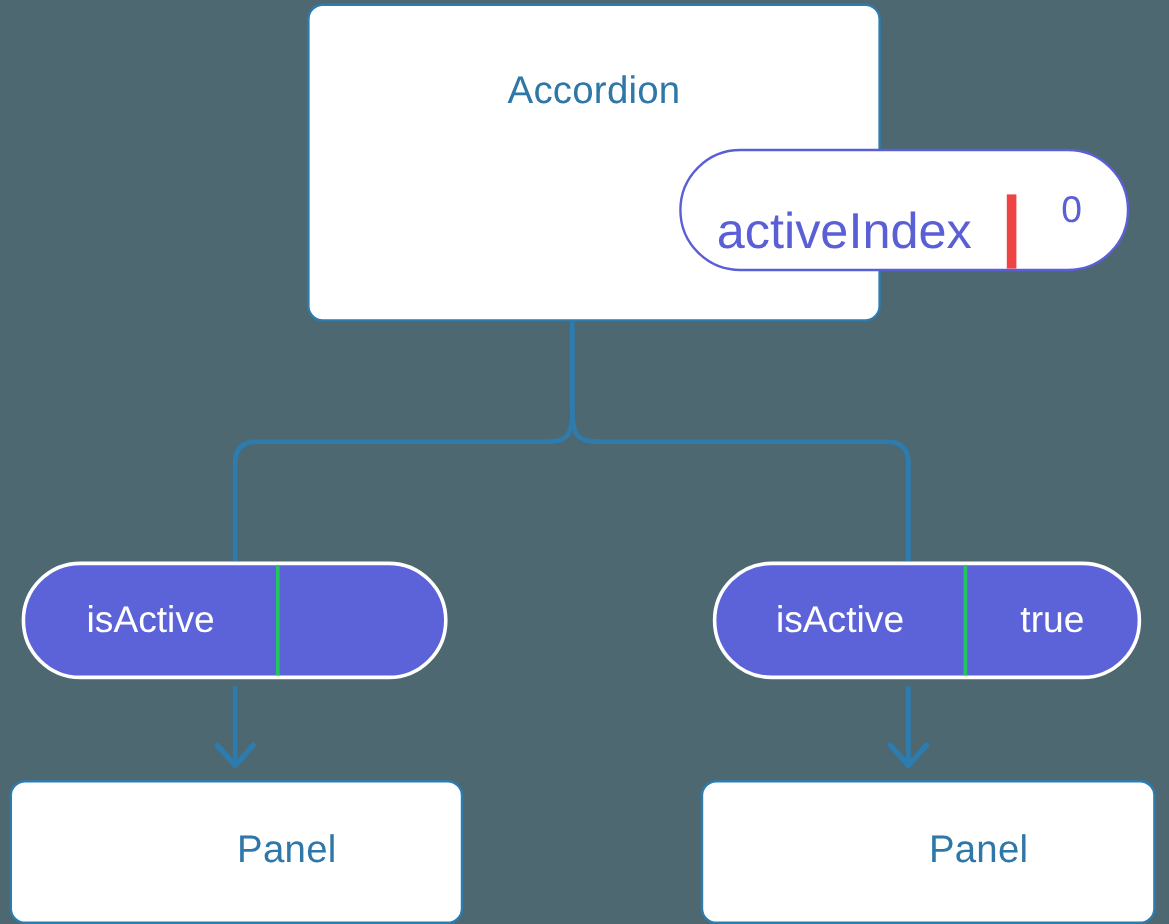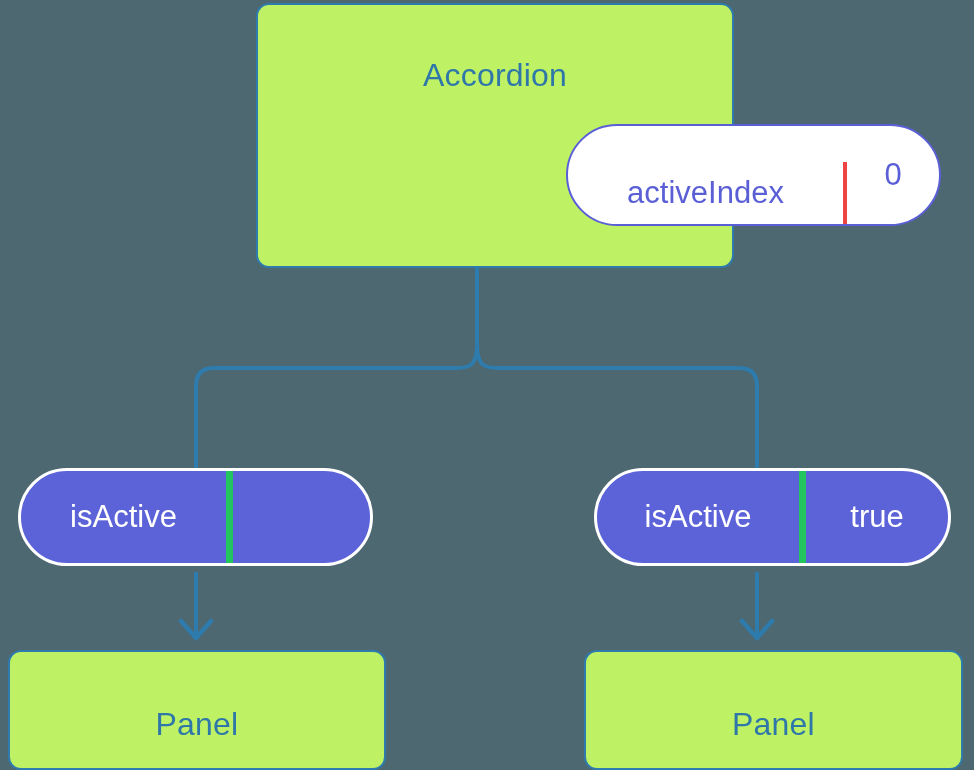--- a/index.html
+++ b/index.html
@@ -23,21 +23,21 @@
     left: 0; top: 0;
     width: 974px;
     height: 770px;
     pointer-events: none;
   }
 
   
   .card {
     position: absolute;
     box-sizing: border-box;
-    background: #bef264;
+    background: #ffffff;
     border: 2px solid #2e7bad;
     border-radius: 13px;
   }
 
   #accordion-card {
     left: 256px;
     top: 3px;
     width: 478px;
     height: 265px;
   }
@@ -81,41 +81,41 @@
     left: 308px;
     top: 119px;
     width: 375px;
     height: 102px;
     border: 2px solid #5b5fd6;
     background: #ffffff;
   }
   .pill-outline .pill-key {
     width: 279px;
     color: #5b5fd6;
-    font-size: 31px;
-    border-right: 4px solid #ef4444;
+    font-size: 42px;
+    border-right: 8px solid #ef4444;
     margin-top: 36px;
   }
   .pill-outline .pill-val {
     flex: 1;
     color: #5b5fd6;
     font-size: 31px;
   }
 
   
   .pill-filled {
     top: 468px;
     height: 98px;
     border: 3px solid #ffffff;
     background: #5c63d8;
   }
   .pill-filled .pill-key {
     color: #ffffff;
     font-size: 31px;
-    border-right: 7px solid #22c55e;
+    border-right: 3px solid #22c55e;
   }
   .pill-filled .pill-val {
     flex: 1;
     color: #ffffff;
     font-size: 31px;
   }
 
   #pill-left  { left: 18px;  width: 355px; }
   #pill-left .pill-key  { width: 212px; }
 
@@ -124,21 +124,22 @@
 
   
   .panel-card {
     top: 650px;
     height: 120px;
   }
   #panel-left  { left: 8px;   width: 378px; }
   #panel-right { left: 584px; width: 379px; }
 
   .panel-title {
-    top: 54px;
+    top: 37px;
+    padding-left: 42px;
   }
 </style>
 </head>
 <body>
 
 <div id="canvas">
 
   <svg id="wires" viewBox="0 0 974 770" width="974" height="770" fill="none">
 
     <path d="M477,268 L477,344" stroke="#2e7bad" stroke-width="4" stroke-linecap="butt"></path>

